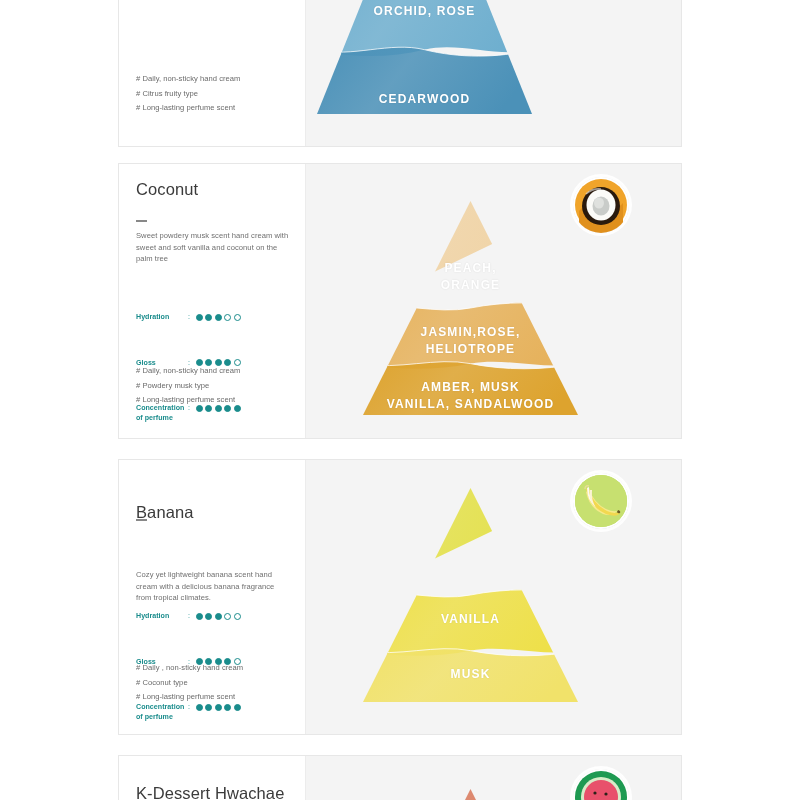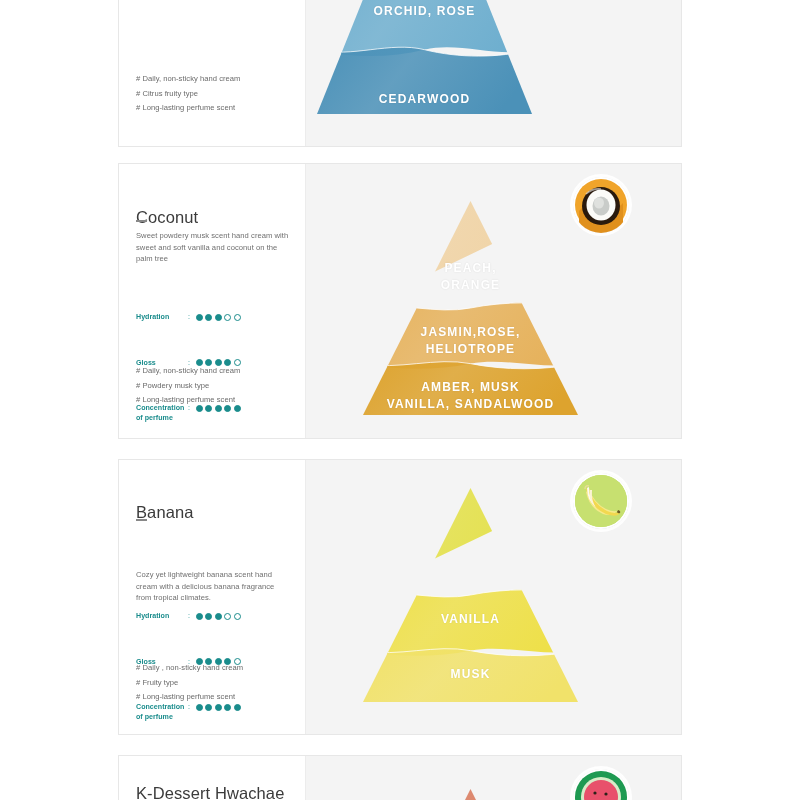--- a/index.html
+++ b/index.html
@@ -127,21 +127,21 @@
           </svg>
           <div class="lyr-label" style="top: 156.84px;">ORCHID, ROSE</div>
           <div class="lyr-label" style="top: 221px; margin-top: 24px;">CEDARWOOD</div>
         </div>
 
     </div>
   </div>
 
   <div class="card" style="top:163px;height:276px;">
     <div class="info">
-      <div class="title" style="top:44px;">Coconut</div>
+      <div class="title" style="top:16px;">Coconut</div>
       <div class="dash" style="top:56px;"></div>
       <div class="desc" style="top:66px;">Sweet powdery musk scent hand cream with sweet and soft vanilla and coconut on the palm tree</div>
 
       <div class="ratings" style="top:113px;">
         <div class="rrow">
           <div class="rlabel">Hydration</div>
           <div class="rcolon">:</div>
           <div class="dots">
               <span class="dot"></span>
               <span class="dot"></span>
@@ -276,21 +276,21 @@
               <span class="dot"></span>
               <span class="dot"></span>
               <span class="dot"></span>
               <span class="dot"></span>
             </div>
         </div>
       </div>
 
       <div class="tags" style="top:201px;">
           <div class="tag"># Daily , non-sticky hand cream</div>
-          <div class="tag"># Fruity type</div>
+          <div class="tag"># Coconut type</div>
           <div class="tag"># Long-lasting perfume scent</div>
         </div>
     </div>
 
     <div class="visual">
       <div class="pyr" style="left:57px;top:28px;width:215px;height:214px;">
           <svg width="215" height="214" viewBox="0 0 100 100" preserveAspectRatio="none">
             <defs>
               <clipPath id="tri2">
                 <polygon points="50,0 100,100 0,100"></polygon>

